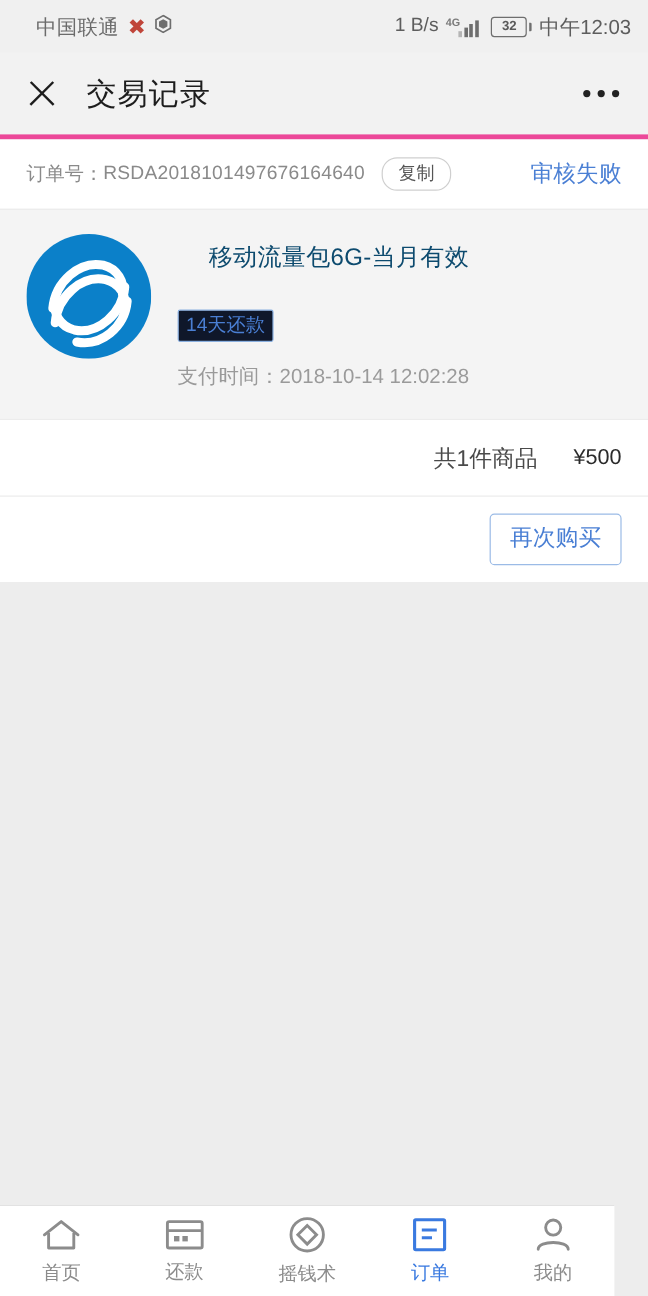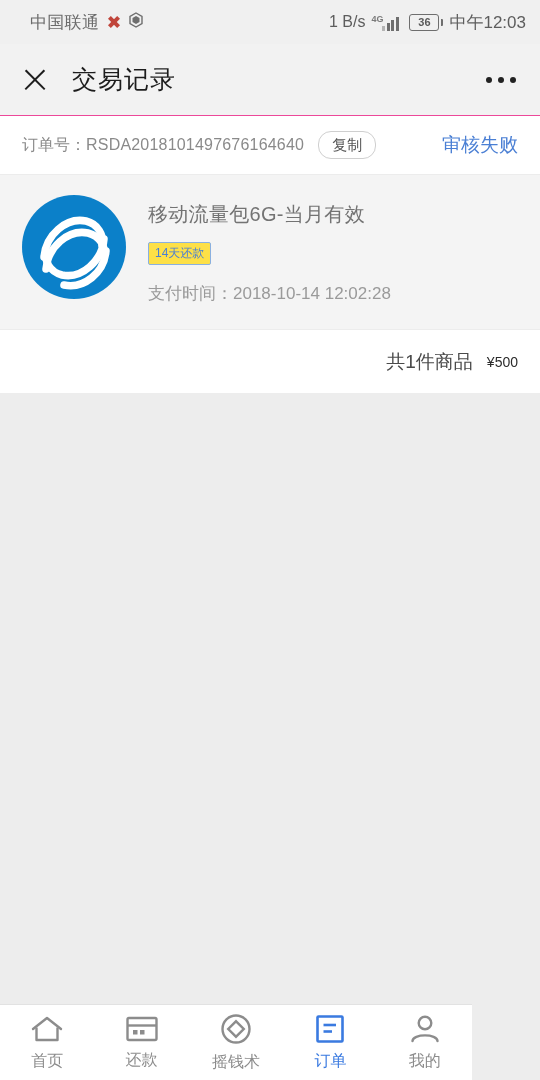--- a/index.html
+++ b/index.html
@@ -44,21 +44,21 @@
     width:30px; height:17px; border:1.6px solid #6e6e6e; border-radius:3px;
     display:flex; align-items:center; justify-content:center;
     font-size:11px; color:#5a5a5a; font-weight:bold;
   }
   .ico-batt .cap { width:2.5px; height:7px; background:#6e6e6e; margin-left:1.5px; border-radius:0 1px 1px 0; }
 
   
   .titlebar {
     height:72px; background:#f2f2f2;
     display:flex; align-items:center; padding:0 22px;
-    border-bottom:1px solid #ec4899;
+    border-bottom:4px solid #ec4899;
     position:relative;
   }
   .close-x { width:26px; height:26px; position:relative; cursor:pointer; }
   .close-x::before, .close-x::after {
     content:""; position:absolute; left:50%; top:50%; width:27px; height:2.4px;
     background:#1d1d1d;
   }
   .close-x::before { transform:translate(-50%,-50%) rotate(45deg); }
   .close-x::after  { transform:translate(-50%,-50%) rotate(-45deg); }
   .title-text { font-size:25px; color:#1d1d1d; margin-left:24px; letter-spacing:1px; }
@@ -80,53 +80,53 @@
   .order-status { margin-left:auto; font-size:19px; color:#4a7fd4; cursor:pointer; }
 
   
   .product {
     background:#f4f4f4; padding:20px 22px 24px 22px;
     display:flex; gap:22px; align-items:flex-start;
     border-top:1px solid #ececec;
   }
   .logo { width:104px; height:104px; flex:0 0 104px; }
   .p-info { padding-top:6px; }
-  .p-title { font-size:20px; color:#737373; letter-spacing:.3px; }
+  .p-title { font-size:20px; color:#0c4a6e; letter-spacing:.3px;text-align:right; }
   .p-badge {
-    display:inline-block; margin-top:14px;
+    display:inline-block; margin-top:30px;
     border:1px solid #8ab0e0; color:#4a7fd4;
-    font-size:12px; padding:2px 6px; border-radius:2px; background:#fde047;
+    font-size:16px; padding:2px 6px; border-radius:2px; background:#0f172a;
   }
   .p-time { margin-top:17px; font-size:17px; color:#9a9a9a; }
 
   
   .totals {
     background:#fff; height:64px;
     display:flex; align-items:center; justify-content:flex-end;
     padding:0 22px; border-top:1px solid #ececec;
   }
   .tot-count { font-size:19px; color:#4a4a4a;text-align:center; }
-  .tot-price { font-size:14px; color:#2b2b2b; margin-left:14px; }
+  .tot-price { font-size:18px; color:#2b2b2b; margin-left:30px; }
 
   .action-row {
     background:#fff; height:72px;
     display:flex; align-items:center; justify-content:flex-end;
     padding:0 22px; border-top:1px solid #eeeeee;
   }
   .buy-again {
     border:1px solid #9bbbe6; color:#4a7fd4; background:#fff;
     border-radius:4px; padding:9px 16px; font-size:19px; cursor:pointer;
     line-height:1.2;
   }
 
   .filler { background:#ededed; flex:1 1 auto; }
 
   
   .tabbar {
-    position:absolute; left:0; bottom:0; width:472px; height:76px;
+    position:absolute; left:0; bottom:0; width:512px; height:76px;
     background:#fff; border-top:1px solid #e2e2e2;
     display:flex;
   }
   .tab {
     flex:1; display:flex; flex-direction:column;
     align-items:center; justify-content:center; gap:7px; cursor:pointer;
   }
   .tab .lbl { font-size:16px; color:#8c8c8c; }
   .tab.active .lbl { color:#3a7ae0; }
   .tab svg { display:block; }
@@ -154,21 +154,21 @@
       <span class="sb-speed">1 B/s</span>
       <span class="ico-sig">
         <span class="g">4G</span>
         <i></i>
             <i></i>
             <i></i>
             <i></i>
             <i></i>
       </span>
       <span class="ico-batt">
-        <span class="body">36</span>
+        <span class="body">32</span>
         <span class="cap"></span>
       </span>
       <span class="sb-time">中午12:03</span>
     </div>
   </div>
 
   <div class="titlebar">
     <div class="close-x"></div>
     <div class="title-text">交易记录</div>
     <div class="dots">
@@ -204,20 +204,23 @@
         <span>支付时间：</span><span>2018-10-14 12:02:28</span>
       </div>
     </div>
   </div>
 
   <div class="totals">
     <span class="tot-count">共1件商品</span>
     <span class="tot-price">¥500</span>
   </div>
 
+  <div class="action-row">
+    <button class="buy-again">再次购买</button>
+  </div>
 
   <div class="filler"></div>
 </div>
 
   <div class="tabbar">
 
     <div class="tab">
       <span>
         <svg width="34" height="30" viewBox="0 0 34 30">
           <path d="M3 15 L17 4 L31 15" fill="none" stroke="#8c8c8c" stroke-width="2.4" stroke-linecap="round" stroke-linejoin="round"></path>

